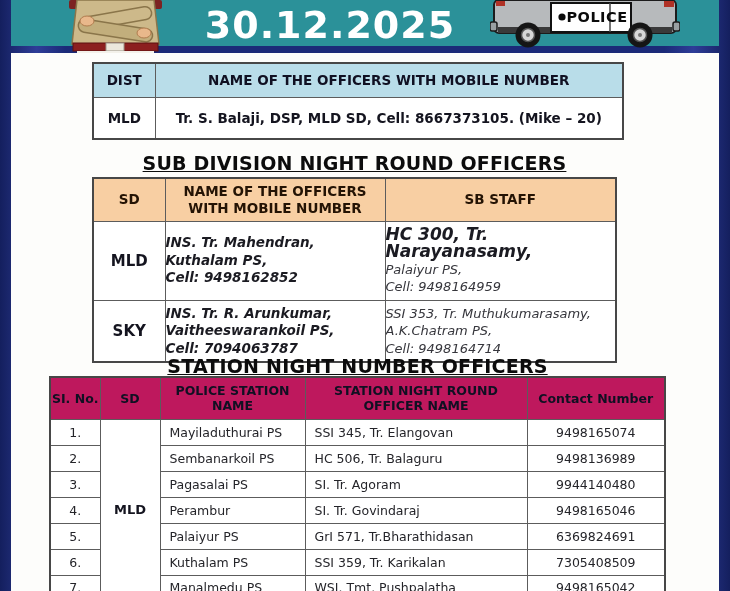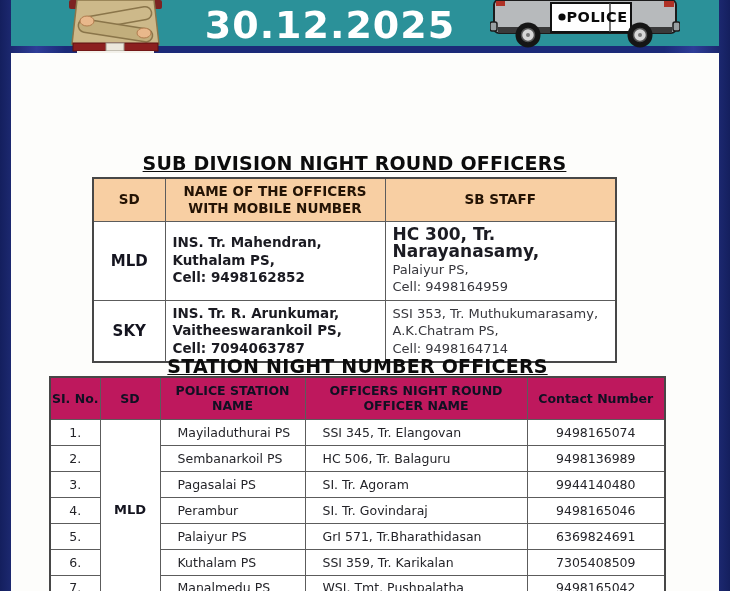--- a/index.html
+++ b/index.html
@@ -31,31 +31,31 @@
     position:absolute; text-align:center; font-weight:bold; font-size:19px;
     text-decoration:underline; color:#0c0c0c; letter-spacing:.2px;
   }
   .h2 { left:81px; width:525px; top:99px; }
   .h3 { left:38px; width:617px; top:302px; }
 
   .t2 { left:81px; top:124px; width:525px; }
   .t2 .hdr td { background:#f8cfa3; font-weight:bold; font-size:13.5px; height:43px; text-align:center; vertical-align:middle; color:#241304; line-height:17px; }
   .t2 .row { height:61px; }
   .t2 .sd { font-weight:bold; font-size:15px; text-align:center; vertical-align:middle; color:#14141f; }
-  .t2 .nm, .t2 .sb { padding:4px 7px; vertical-align:middle; line-height:17.5px; }
+  .t2 .nm, .t2 .sb { padding:4px 0; vertical-align:middle; line-height:17.5px;font-style:italic; }
   .t2 .nm { font-weight:bold; font-size:13.5px; color:#1b1b22; }
   .t2 .sb { font-weight:normal; font-size:13px; color:#36363c; }
   .t2 .sb .b { font-weight:bold; font-size:17px; color:#1b1b22; }
 
   .t3 { left:38px; top:323px; width:617px; }
   .t3 .hdr td { background:#be185d; font-weight:bold; font-size:12.5px; height:42px; text-align:center; vertical-align:middle; line-height:15px; color:#101022; }
   .t3 td { font-size:12.5px; height:26px; color:#242429; vertical-align:middle; }
   .t3 .si { text-align:center; }
   .t3 .ct { text-align:center; }
-  .t3 .st, .t3 .of { padding-left:17px; text-align:left; }
+  .t3 .st, .t3 .of { padding-left:9px; text-align:left; }
   .t3 .sdcell { font-weight:bold; font-size:13px; text-align:center; color:#14141f; }
 </style>
 </head>
 <body>
 
 <div class="page">
 
   <div class="banner">
 
     <svg class="officer-art" width="105" height="53" viewBox="0 0 105 53">
@@ -88,20 +88,36 @@
       <circle cx="38" cy="35" r="6.5" fill="#d8d8d8" stroke="#555555" stroke-width="1.5"></circle>
       <circle cx="38" cy="35" r="2" fill="#777777"></circle>
       <circle cx="150" cy="35" r="12.5" fill="#151515"></circle>
       <circle cx="150" cy="35" r="6.5" fill="#d8d8d8" stroke="#555555" stroke-width="1.5"></circle>
       <circle cx="150" cy="35" r="2" fill="#777777"></circle>
     </svg>
   </div>
 
   <div class="card">
 
+    <table class="t1">
+      <colgroup>
+          <col style="width:62px">
+          <col>
+        </colgroup>
+      <tbody>
+          <tr class="hdr">
+        <td>DIST</td>
+        <td>NAME OF THE OFFICERS WITH MOBILE NUMBER</td>
+      </tr>
+      <tr class="data">
+        <td>MLD</td>
+        <td>Tr. S. Balaji, DSP, MLD SD, Cell: 8667373105. (Mike – 20)</td>
+      </tr>
+    </tbody>
+      </table>
 
     <div class="sec-heading h2">SUB DIVISION NIGHT ROUND OFFICERS</div>
 
     <table class="t2">
       <colgroup>
           <col style="width:72px">
           <col style="width:220px">
           <col>
         </colgroup>
       <tbody>
@@ -147,21 +163,21 @@
           <col style="width:60px">
           <col style="width:145px">
           <col style="width:222px">
           <col>
       </colgroup>
       <tbody>
           <tr class="hdr">
         <td>SI. No.</td>
         <td>SD</td>
         <td>POLICE STATION NAME</td>
-        <td>OFFICERS NIGHT ROUND OFFICER NAME</td>
+        <td>STATION NIGHT ROUND OFFICER NAME</td>
         <td>Contact Number</td>
       </tr>
       <tr>
         <td class="si">1.</td>
         <td class="sdcell" rowspan="7">MLD</td>
         <td class="st">Mayiladuthurai PS</td>
         <td class="of">SSI 345, Tr. Elangovan</td>
         <td class="ct">9498165074</td>
       </tr>
       <tr>

